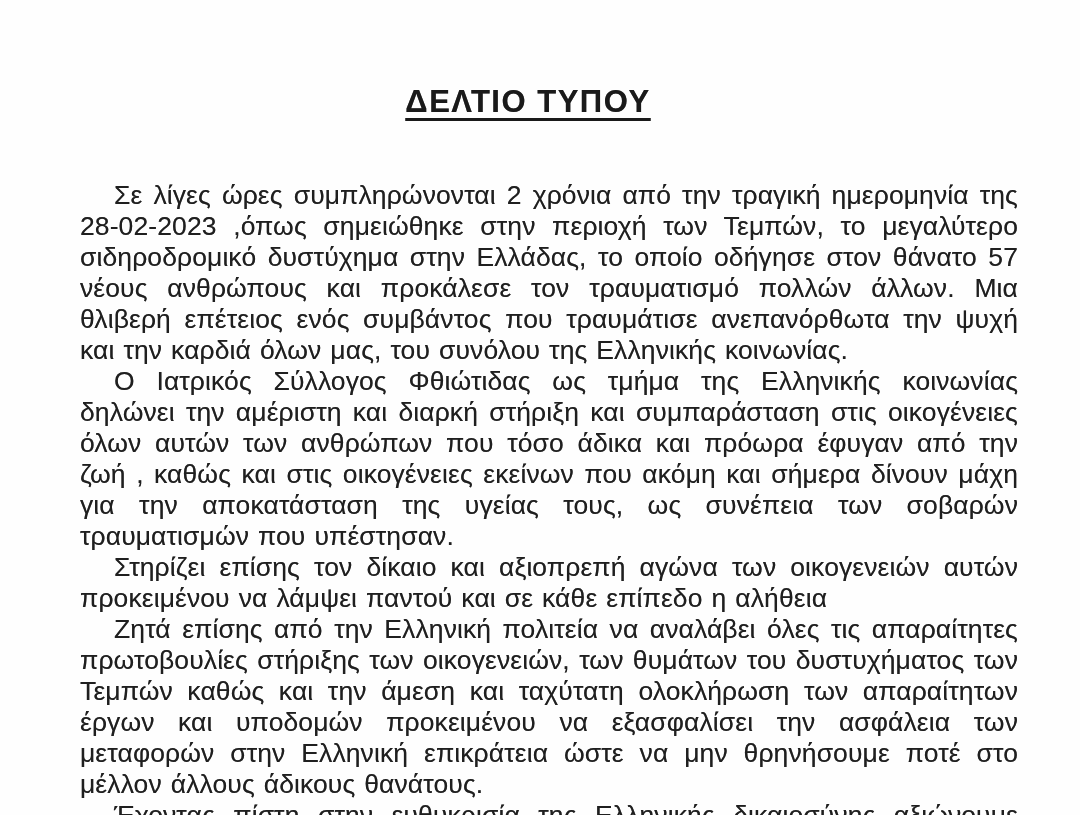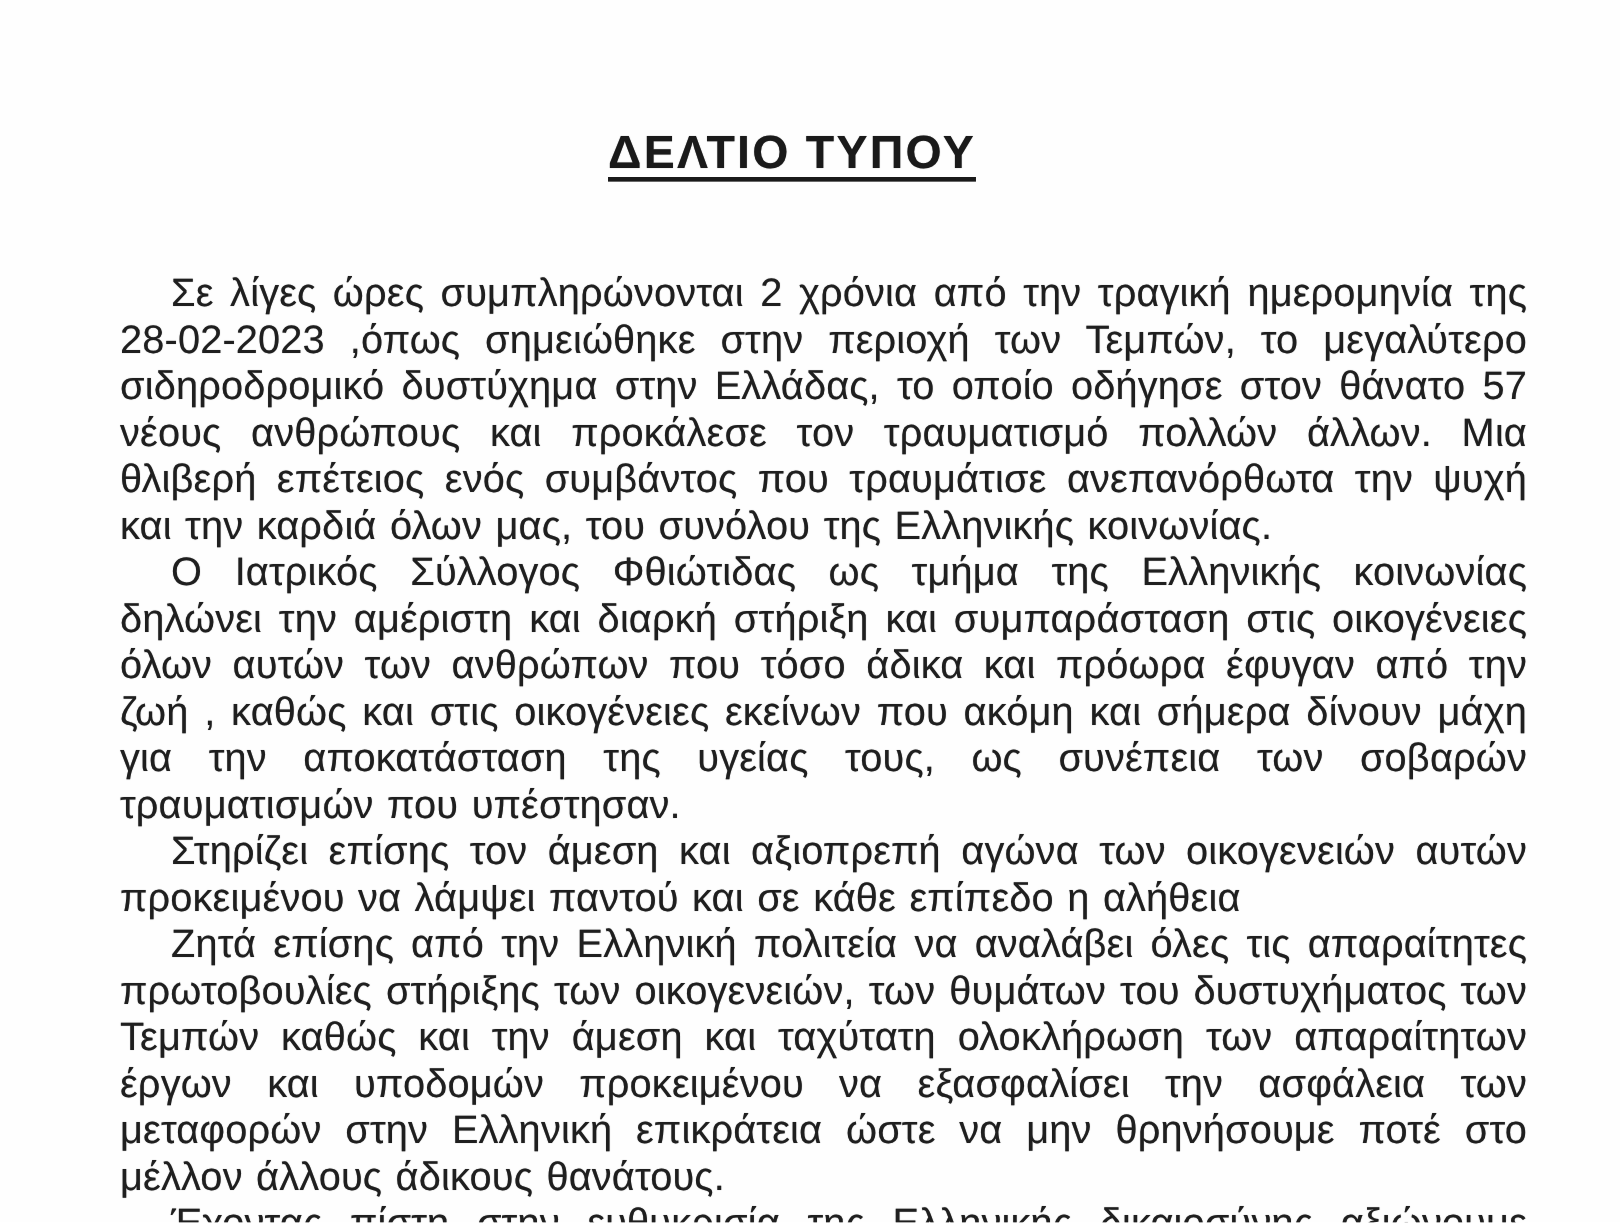--- a/index.html
+++ b/index.html
@@ -50,17 +50,17 @@
 </style>
 </head>
 <body>
 
 <div class="page">
   <h1 class="doc-title">ΔΕΛΤΙΟ ΤΥΠΟΥ</h1>
 
   <div class="doc-body">
     <p>Σε  λίγες ώρες συμπληρώνονται 2 χρόνια από την τραγική ημερομηνία της 28-02-2023 ,όπως σημειώθηκε στην περιοχή των Τεμπών, το μεγαλύτερο σιδηροδρομικό δυστύχημα στην Ελλάδας, το οποίο οδήγησε στον θάνατο 57 νέους ανθρώπους και προκάλεσε τον τραυματισμό πολλών άλλων. Μια θλιβερή επέτειος ενός συμβάντος που τραυμάτισε ανεπανόρθωτα την ψυχή και την καρδιά όλων μας, του συνόλου της Ελληνικής κοινωνίας.</p>
     <p>Ο Ιατρικός Σύλλογος Φθιώτιδας  ως τμήμα της Ελληνικής κοινωνίας δηλώνει την αμέριστη και διαρκή στήριξη και συμπαράσταση στις οικογένειες όλων αυτών των ανθρώπων που τόσο άδικα και πρόωρα έφυγαν από την ζωή , καθώς και στις οικογένειες  εκείνων που ακόμη και σήμερα δίνουν μάχη για την αποκατάσταση της υγείας τους, ως συνέπεια των σοβαρών τραυματισμών που υπέστησαν.</p>
-    <p>Στηρίζει επίσης  τον άμεση και αξιοπρεπή αγώνα των οικογενειών αυτών προκειμένου να λάμψει  παντού και σε κάθε επίπεδο η αλήθεια</p>
+    <p>Στηρίζει επίσης  τον δίκαιο και αξιοπρεπή αγώνα των οικογενειών αυτών προκειμένου να λάμψει  παντού και σε κάθε επίπεδο η αλήθεια</p>
     <p>Ζητά  επίσης από την Ελληνική πολιτεία να αναλάβει όλες τις απαραίτητες πρωτοβουλίες στήριξης των οικογενειών, των θυμάτων του δυστυχήματος των Τεμπών καθώς και την άμεση και ταχύτατη ολοκλήρωση των απαραίτητων έργων και υποδομών προκειμένου να εξασφαλίσει την ασφάλεια των μεταφορών στην Ελληνική επικράτεια ώστε να μην θρηνήσουμε ποτέ στο μέλλον άλλους άδικους θανάτους.</p>
     <p>Έχοντας πίστη στην ευθυκρισία της Ελληνικής δικαιοσύνης αξιώνουμε όπως και το σύνολο της Ελληνικής κοινωνίας την πλήρη δικαίωση των οικογενειών των θυμάτων</p>
   </div>
 </div>
 
 </body></html>

